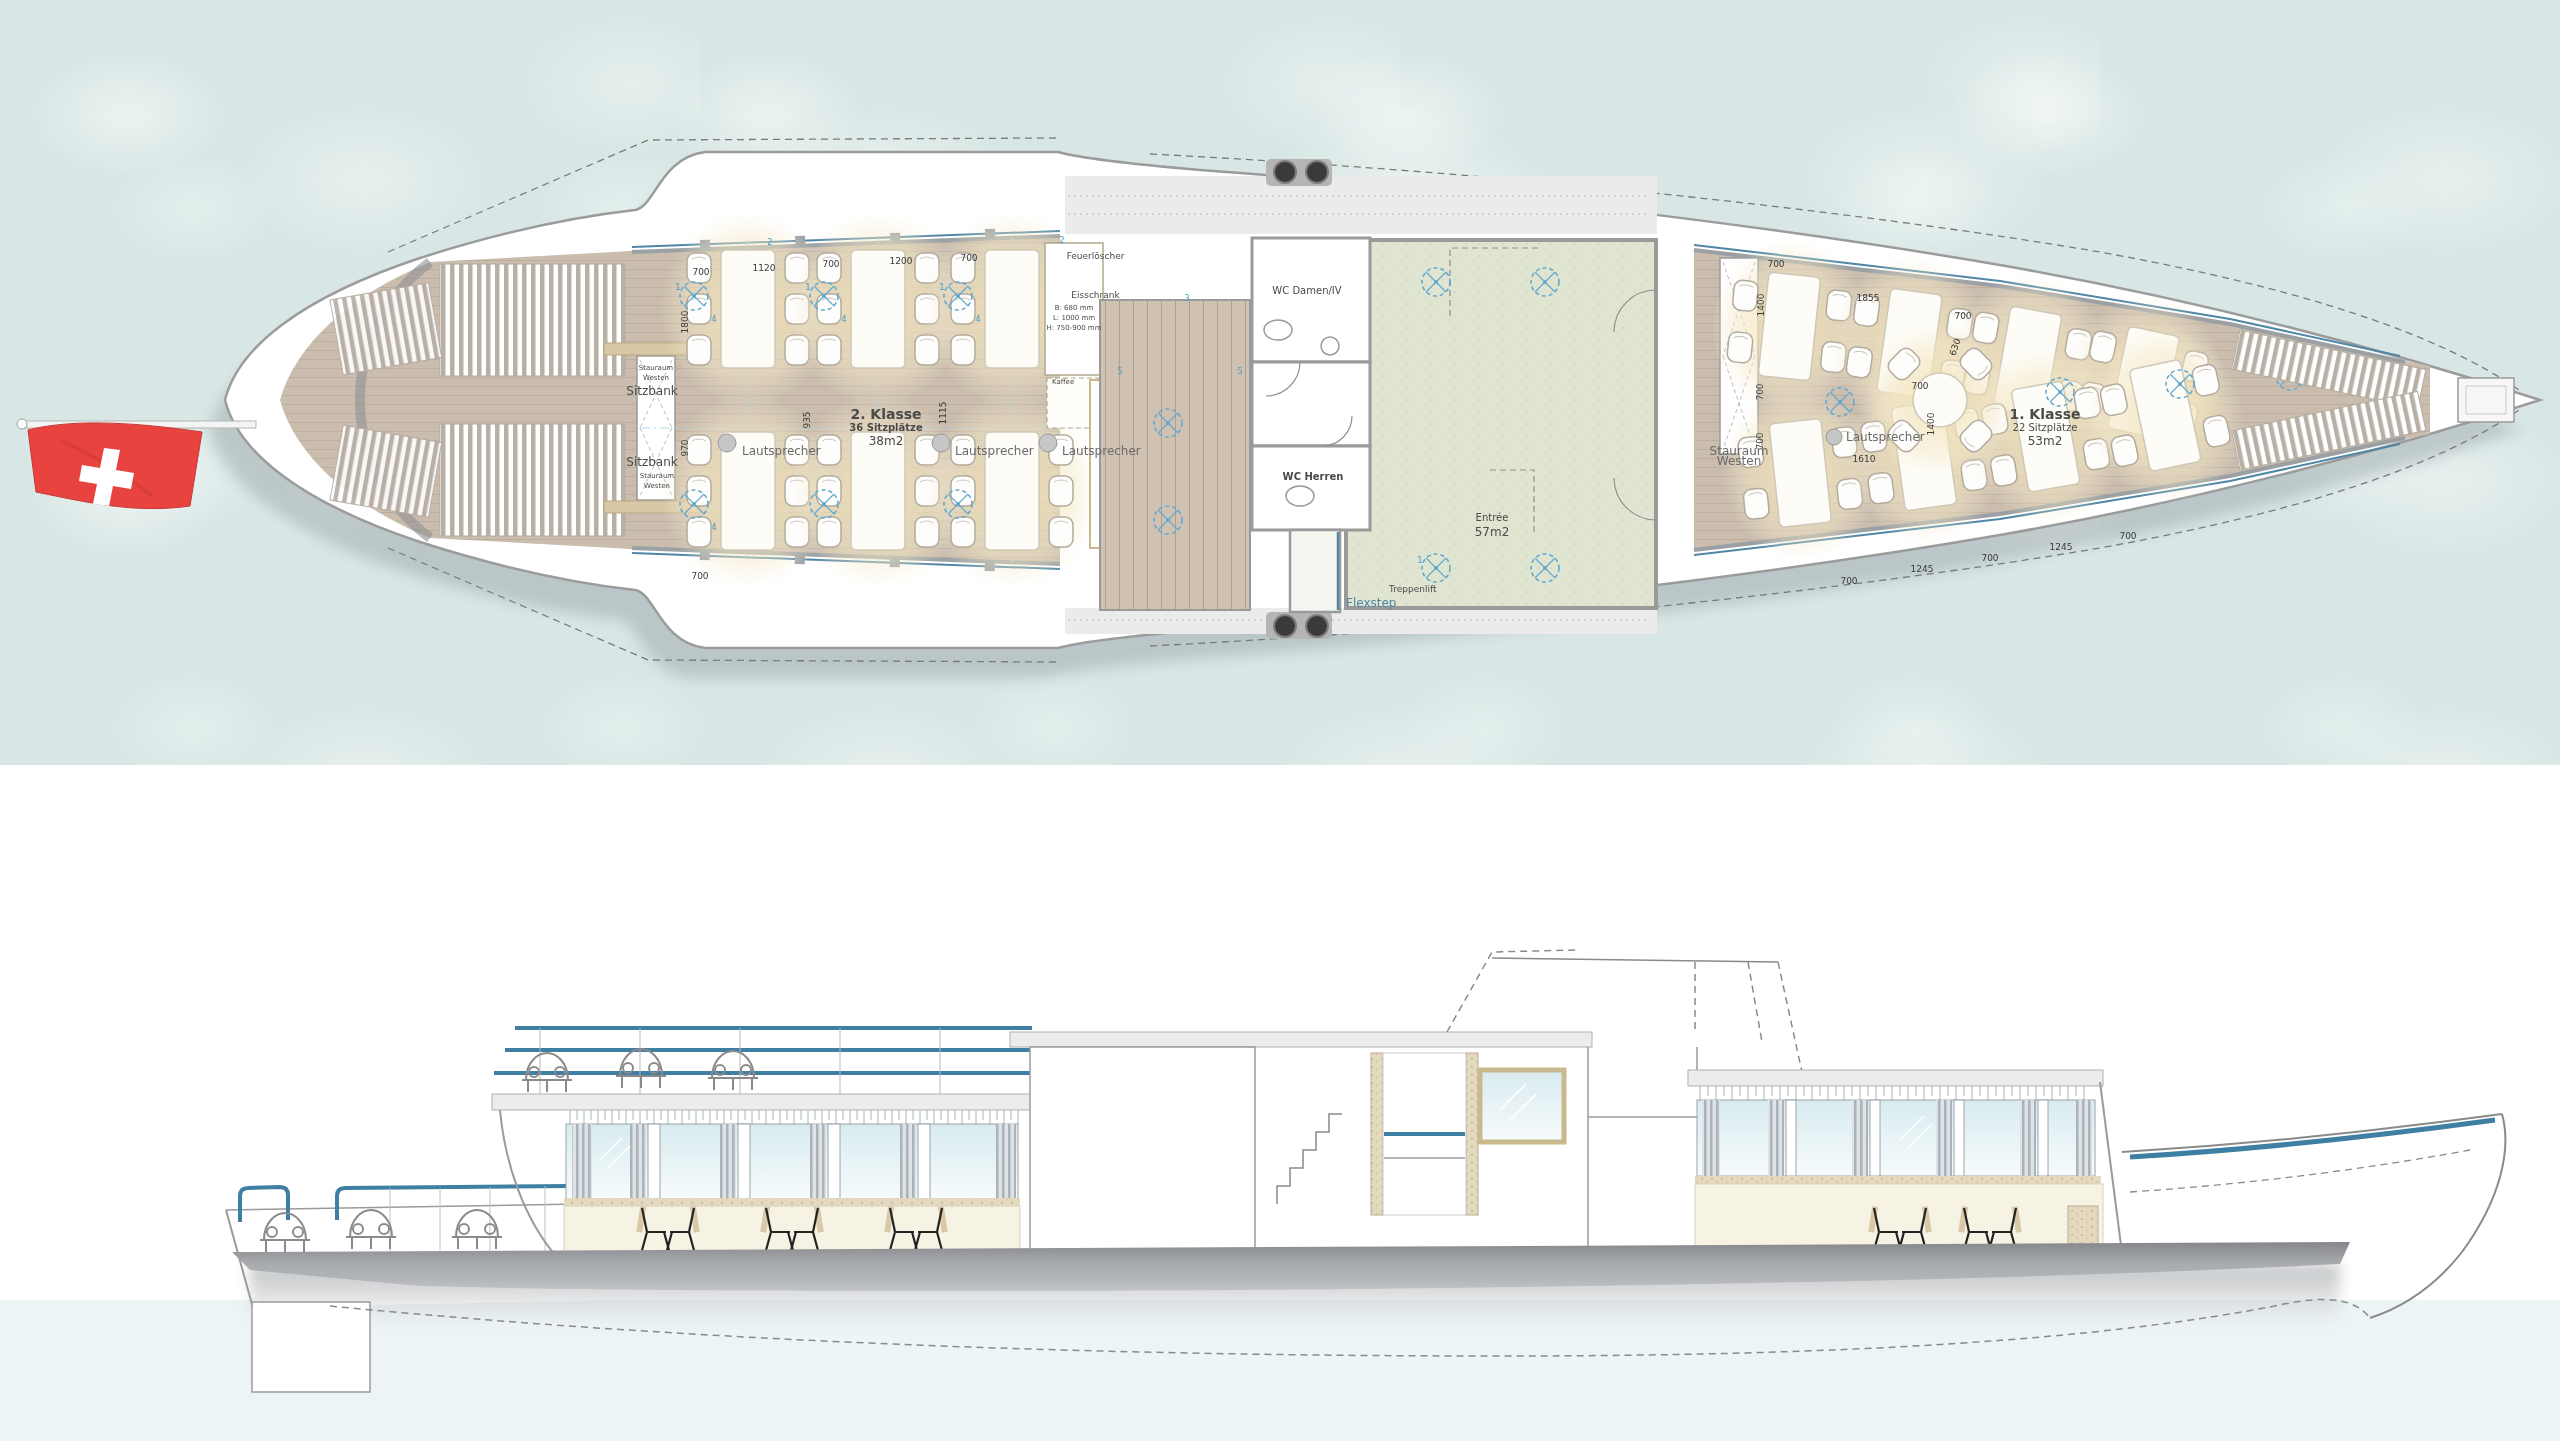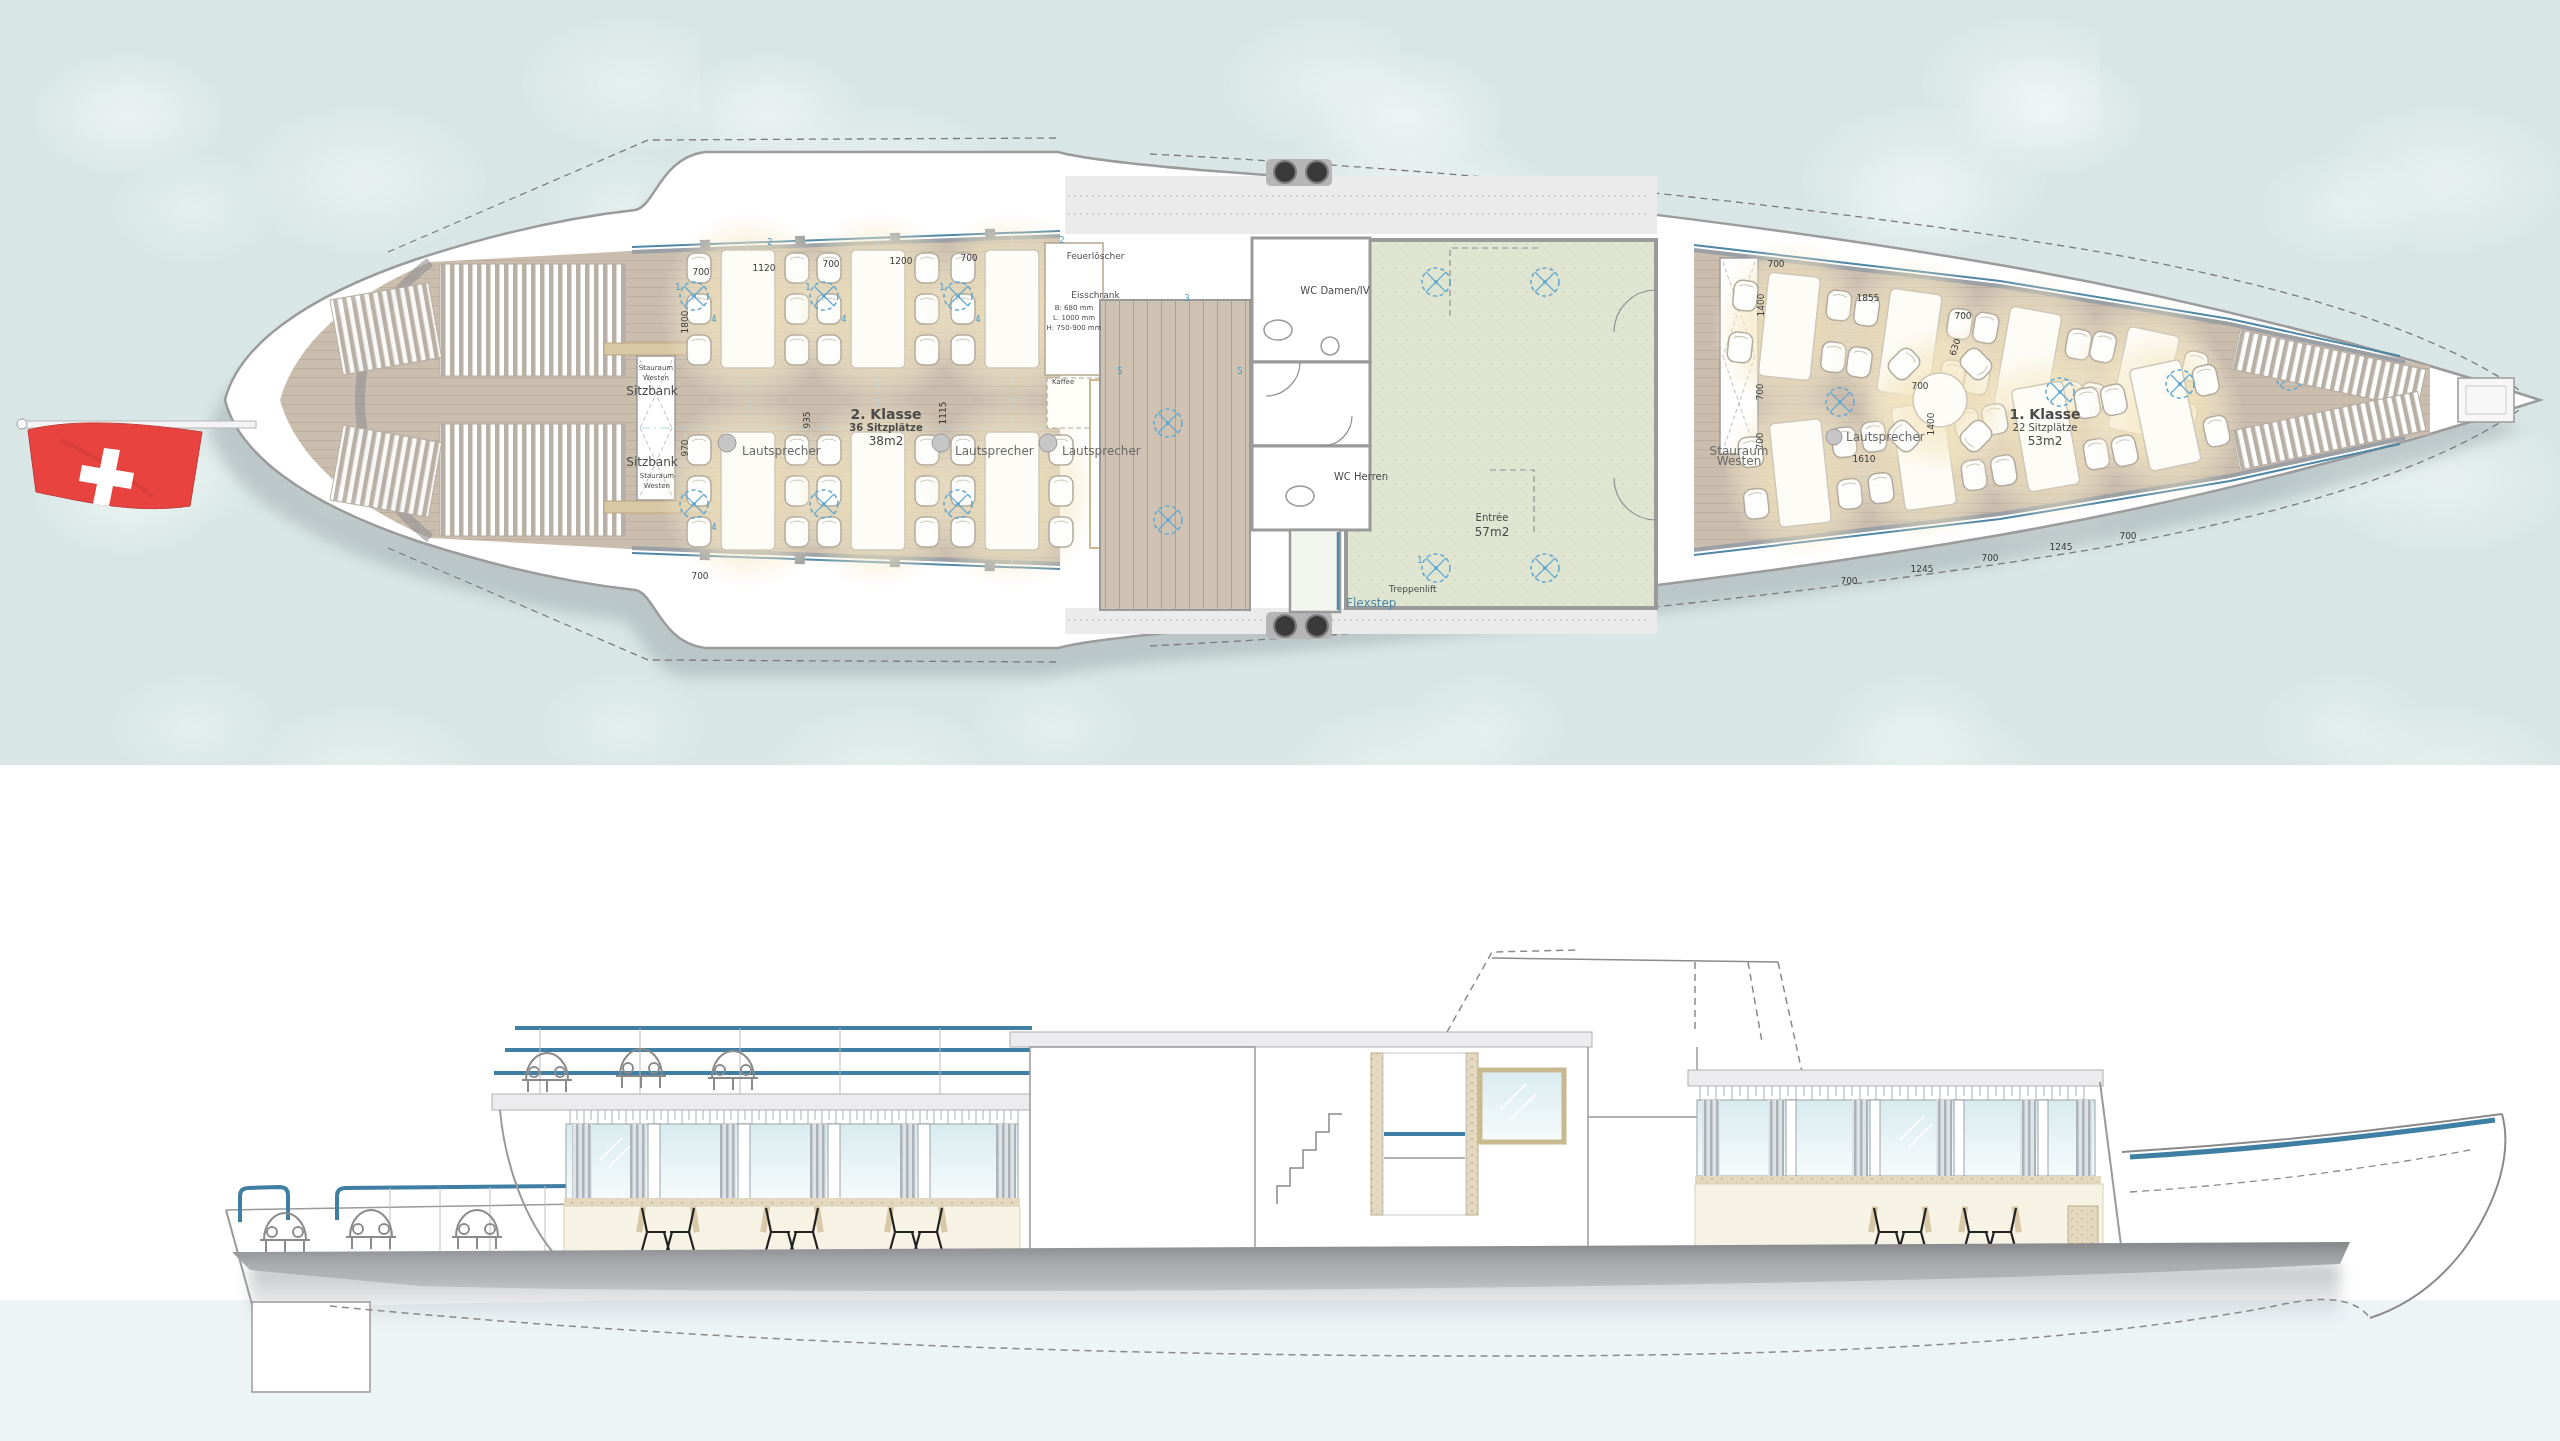--- a/index.html
+++ b/index.html
@@ -455,22 +455,22 @@
       <text x="1062" y="243">2</text>
     </g>
   </svg>
 
   <div class="lbl f9" style="left:1074px;top:257px;">Feuerlöscher</div>
   <div class="lbl f9" style="left:1074px;top:296px;">Eisschrank</div>
   <div class="lbl f7" style="left:1074px;top:309px;">B: 680 mm</div>
   <div class="lbl f7" style="left:1074px;top:319px;">L: 1000 mm</div>
   <div class="lbl f7" style="left:1074px;top:329px;text-align:center;">H: 750-900 mm</div>
   <div class="lbl-l f7" style="left:1052px;top:383px;">Kaffee</div>
-  <div class="lbl f10" style="left:1307px;top:291px;margin-left:28px;">WC Damen/IV</div>
-  <div class="lbl f10" style="left:1361px;top:477px;">WC Herren</div>
+  <div class="lbl f10" style="left:1307px;top:291px;">WC Damen/IV</div>
+  <div class="lbl f10" style="left:1313px;top:477px;font-weight:bold;">WC Herren</div>
   <div class="lbl-l f9" style="left:1346px;top:590px;">Treppenlift</div>
   <div class="lbl-l f8 blue" style="left:1346px;top:603px;">Flexstep</div>
   <div class="lbl f10" style="left:1492px;top:518px;">Entrée</div>
   <div class="lbl f8" style="left:1492px;top:532px;">57m2</div>
   <div class="lbl f11" style="left:886px;top:414px;">2. Klasse</div>
   <div class="lbl f10" style="left:886px;top:428px;font-weight:bold;">36 Sitzplätze</div>
   <div class="lbl f8" style="left:886px;top:441px;">38m2</div>
   <div class="lbl f11" style="left:2045px;top:414px;">1. Klasse</div>
   <div class="lbl f10" style="left:2045px;top:428px;">22 Sitzplätze</div>
   <div class="lbl f8" style="left:2045px;top:441px;">53m2</div>

